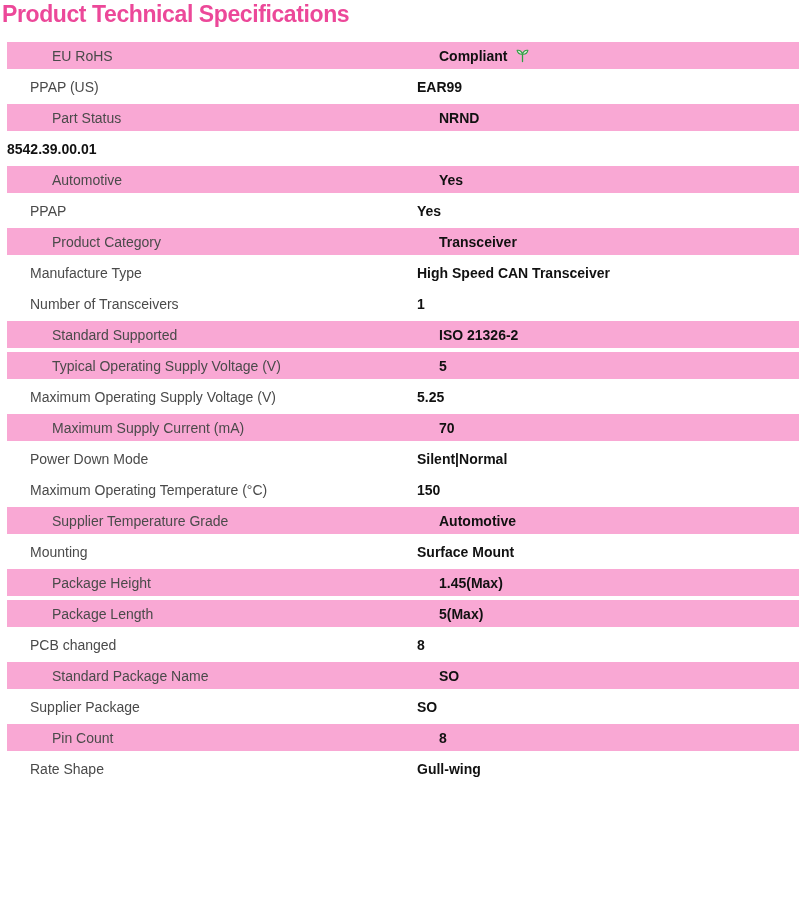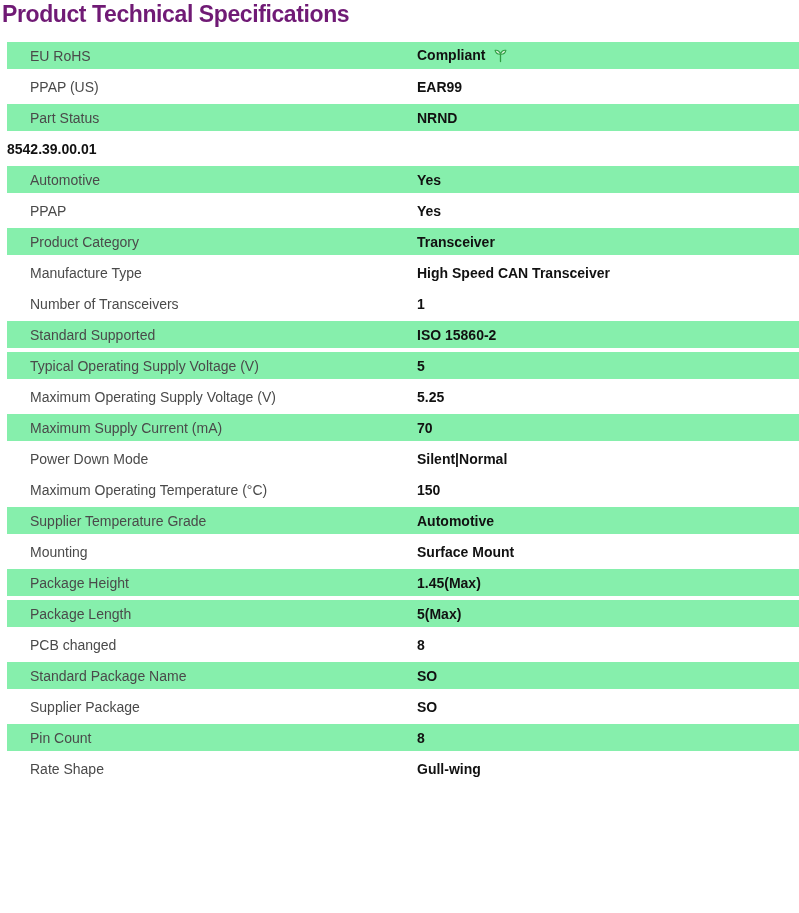--- a/index.html
+++ b/index.html
@@ -14,48 +14,50 @@
     height: 913px;
     overflow: hidden;
     background: #ffffff;
   }
   .page-title {
     margin: 1px 0 0 2px;
     font-size: 23px;
     line-height: 27px;
     font-weight: 700;
     letter-spacing: -0.4px;
-    color: #701a75;
+    color: #ec4899;
   }
   .spec-table {
     margin-top: 14px;
   }
   .spec-row {
     display: flex;
     align-items: center;
     height: 31px;
     box-sizing: border-box;
     border-bottom: 4px solid #ffffff;
     margin-left: 7px;
     background: #ffffff;
   }
   .spec-row.alt {
-    background: #86efac;
+    background: #f9a8d4;
+    padding-left: 22px;
   }
   .cell-label {
     width: 410px;
     box-sizing: border-box;
     padding-left: 23px;
     font-size: 14px;
     color: #4a4a4a;
     white-space: nowrap;
     overflow: hidden;
   }
   .cell-value {
     display: flex;
+    align-items: center;
     gap: 7px;
     font-size: 14px;
     font-weight: 700;
     color: #111111;
     white-space: nowrap;
   }
   .leaf-icon {
     display: inline-flex;
     width: 17px;
     height: 17px;
@@ -145,21 +147,21 @@
     <div class="cell-label">Number of Transceivers</div>
     <div class="cell-value">
       <span>1</span>
 
     </div>
   </div>
 
   <div class="spec-row alt">
     <div class="cell-label">Standard Supported</div>
     <div class="cell-value">
-      <span>ISO 15860-2</span>
+      <span>ISO 21326-2</span>
 
     </div>
   </div>
 
 
   <div class="spec-row alt">
     <div class="cell-label">Typical Operating Supply Voltage (V)</div>
     <div class="cell-value">
       <span>5</span>
 

